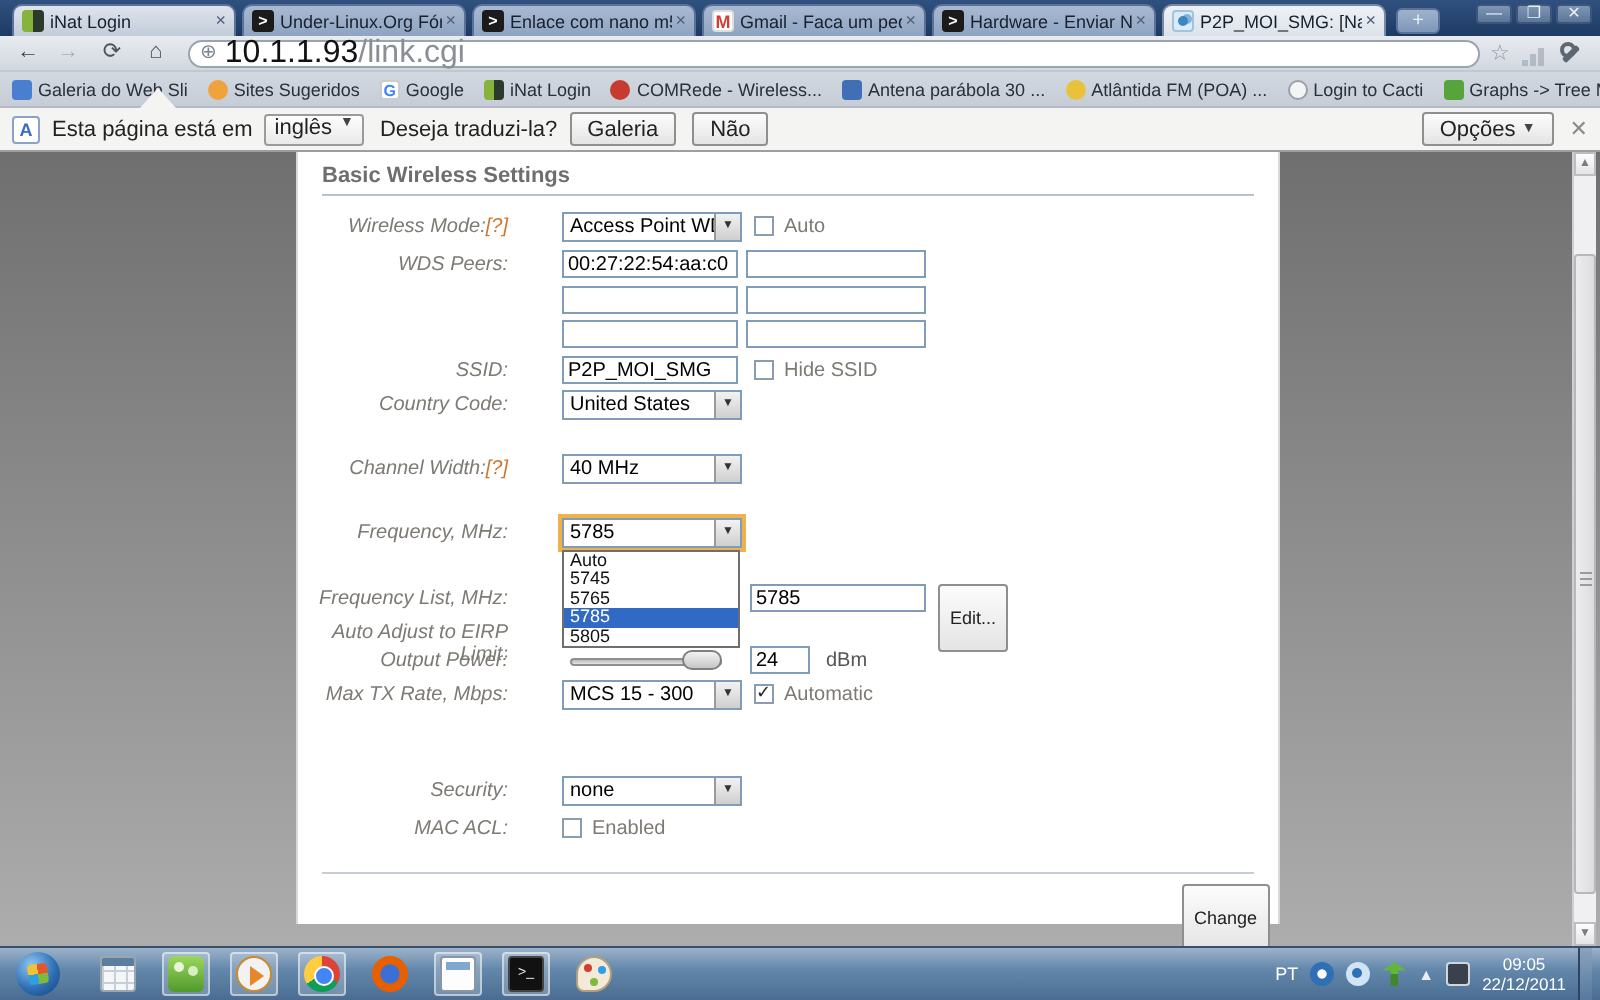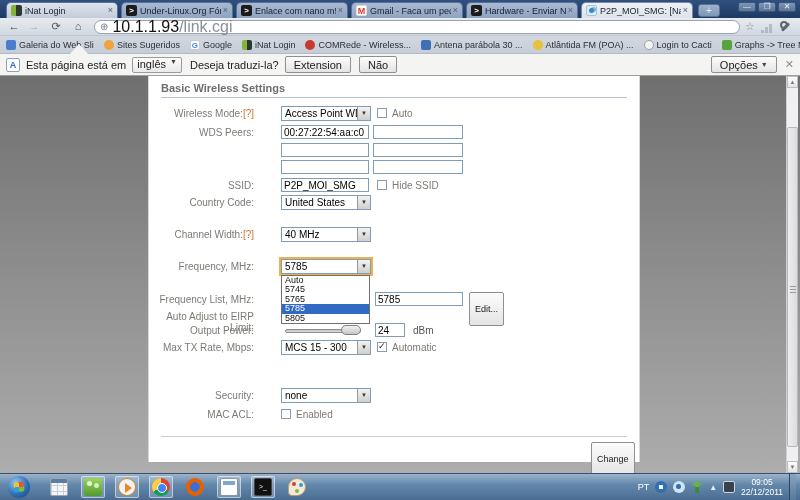--- a/index.html
+++ b/index.html
@@ -68,21 +68,21 @@
   .btn{height:17px;background:linear-gradient(#fcfcfc,#e4e4e4);border:1px solid #8f8f8f;border-radius:2px;font-size:11px;color:#222;padding:0 8px;display:inline-flex;align-items:center;justify-content:center;}
   .tr-right{margin-left:auto;display:flex;align-items:center;gap:8px;}
   .tr-x{font-size:11px;color:#8b8b8b;}
   .carat{font-size:7px;color:#444;}
 
   
   .viewport{position:absolute;left:0;top:76px;width:800px;height:397px;background:linear-gradient(#6f6f6f,#adadad);}
   .panel{position:absolute;left:148px;top:0;width:492px;height:386px;background:#fff;border-left:1px solid #d8d8d8;border-right:1px solid #d8d8d8;}
   .sect{position:absolute;left:12px;right:12px;font-size:11px;font-weight:bold;color:#6e6e6e;border-bottom:1px solid #b9c2cc;padding-bottom:3px;}
   .row{position:absolute;left:0;right:0;height:16px;font-size:10px;}
-  .lbl{position:absolute;left:0;top:2px;width:105px;text-align:right;color:#7d7a74;}
+  .lbl{position:absolute;left:0;top:2px;width:105px;text-align:right;color:#7d7a74;font-style:italic;}
   .help{color:#d0752e;}
   .inp{position:absolute;top:0;height:14px;background:#fff;border:1px solid #7f9db9;font-size:10px;color:#000;padding:0 2px;line-height:12px;}
   .w1{left:132px;width:88px;} .w2{left:224px;width:90px;}
   .sel{position:absolute;left:132px;top:0;width:90px;height:15px;background:#fff;border:1px solid #7f9db9;}
   .sel-v{position:absolute;left:3px;top:1px;font-size:10px;color:#000;line-height:12px;}
   .sel-a{position:absolute;right:0;top:0;width:13px;height:13px;background:linear-gradient(#f2f2f2,#cfcfcf);border-left:1px solid #9a9a9a;color:#333;font-size:6px;line-height:13px;text-align:center;}
   .sel.dis{background:#f4f4f4;}
   .sel.dis .sel-v{color:#444;}
   .sel.dis .sel-a{background:#e7e7e7;color:#999;}
   .sel.focus{outline:2px solid #efb14c;}
@@ -242,21 +242,21 @@
   </div>
 
   <div class="trbar">
     <span class="tr-icon">A</span>
     <span class="tr-text">Esta página está em</span>
     <div class="tr-sel">
         <span>inglês</span>
         <span class="carat">▼</span>
       </div>
     <span class="tr-text">Deseja traduzi-la?</span>
-    <div class="btn" style="margin-right:8px">Extension</div>
+    <div class="btn" style="margin-right:8px">Galeria</div>
     <div class="btn">Não</div>
     <div class="tr-right">
       <div class="btn"><span>Opções</span>&nbsp;<span class="carat">▼</span></div>
       <span class="tr-x">✕</span>
     </div>
   </div>
 
   <div class="viewport">
     <div class="panel">
 

